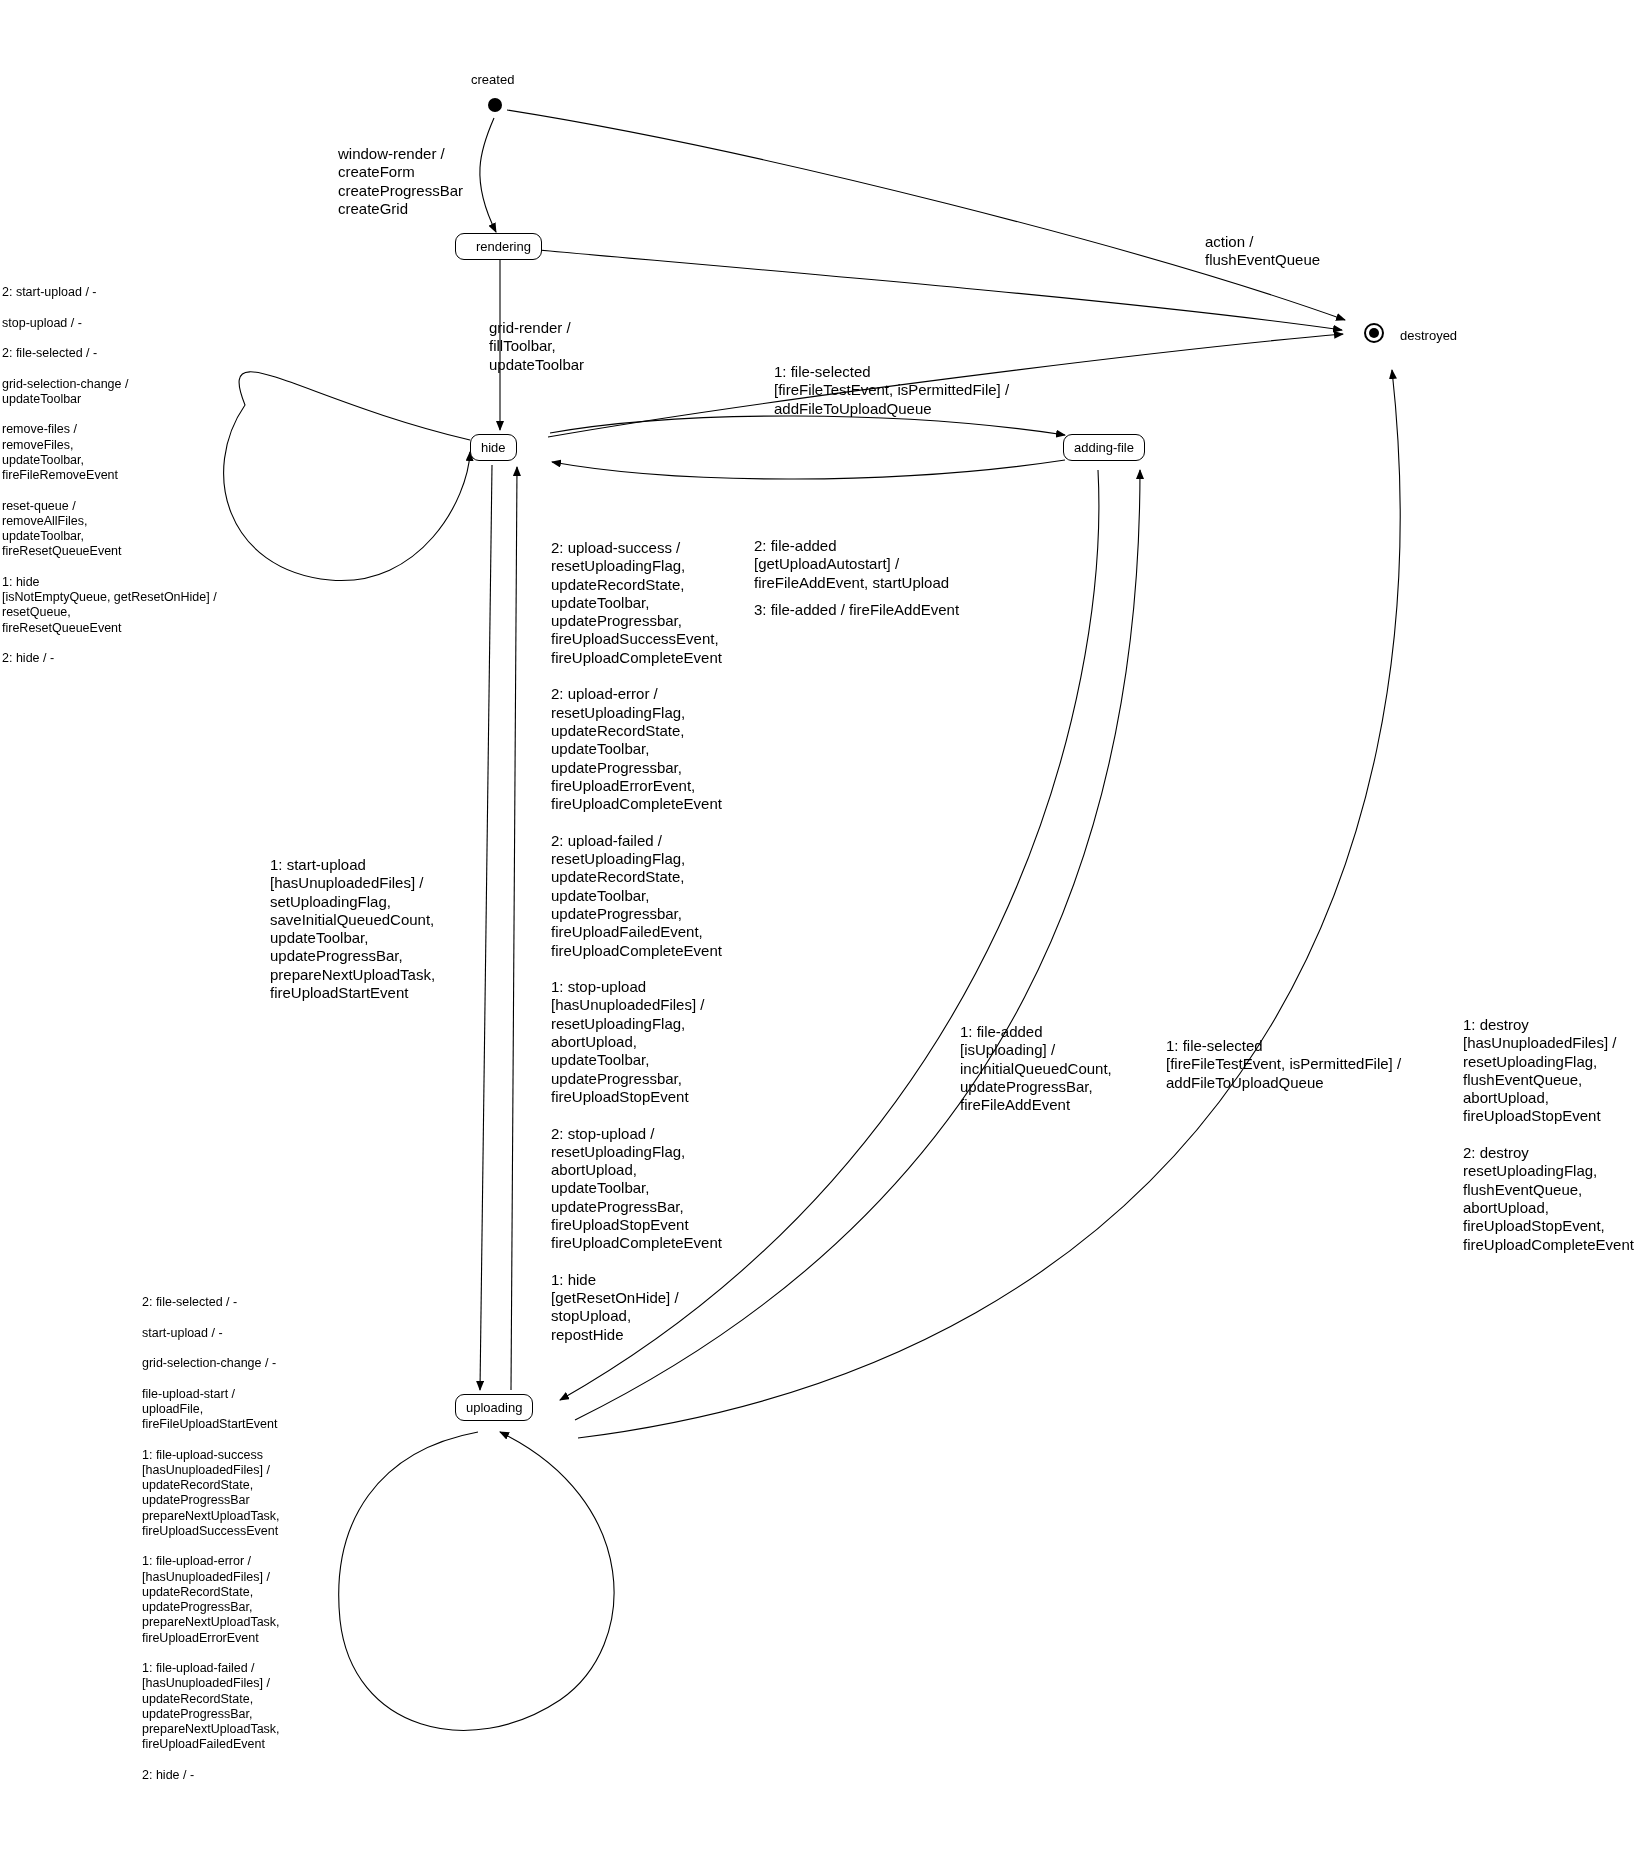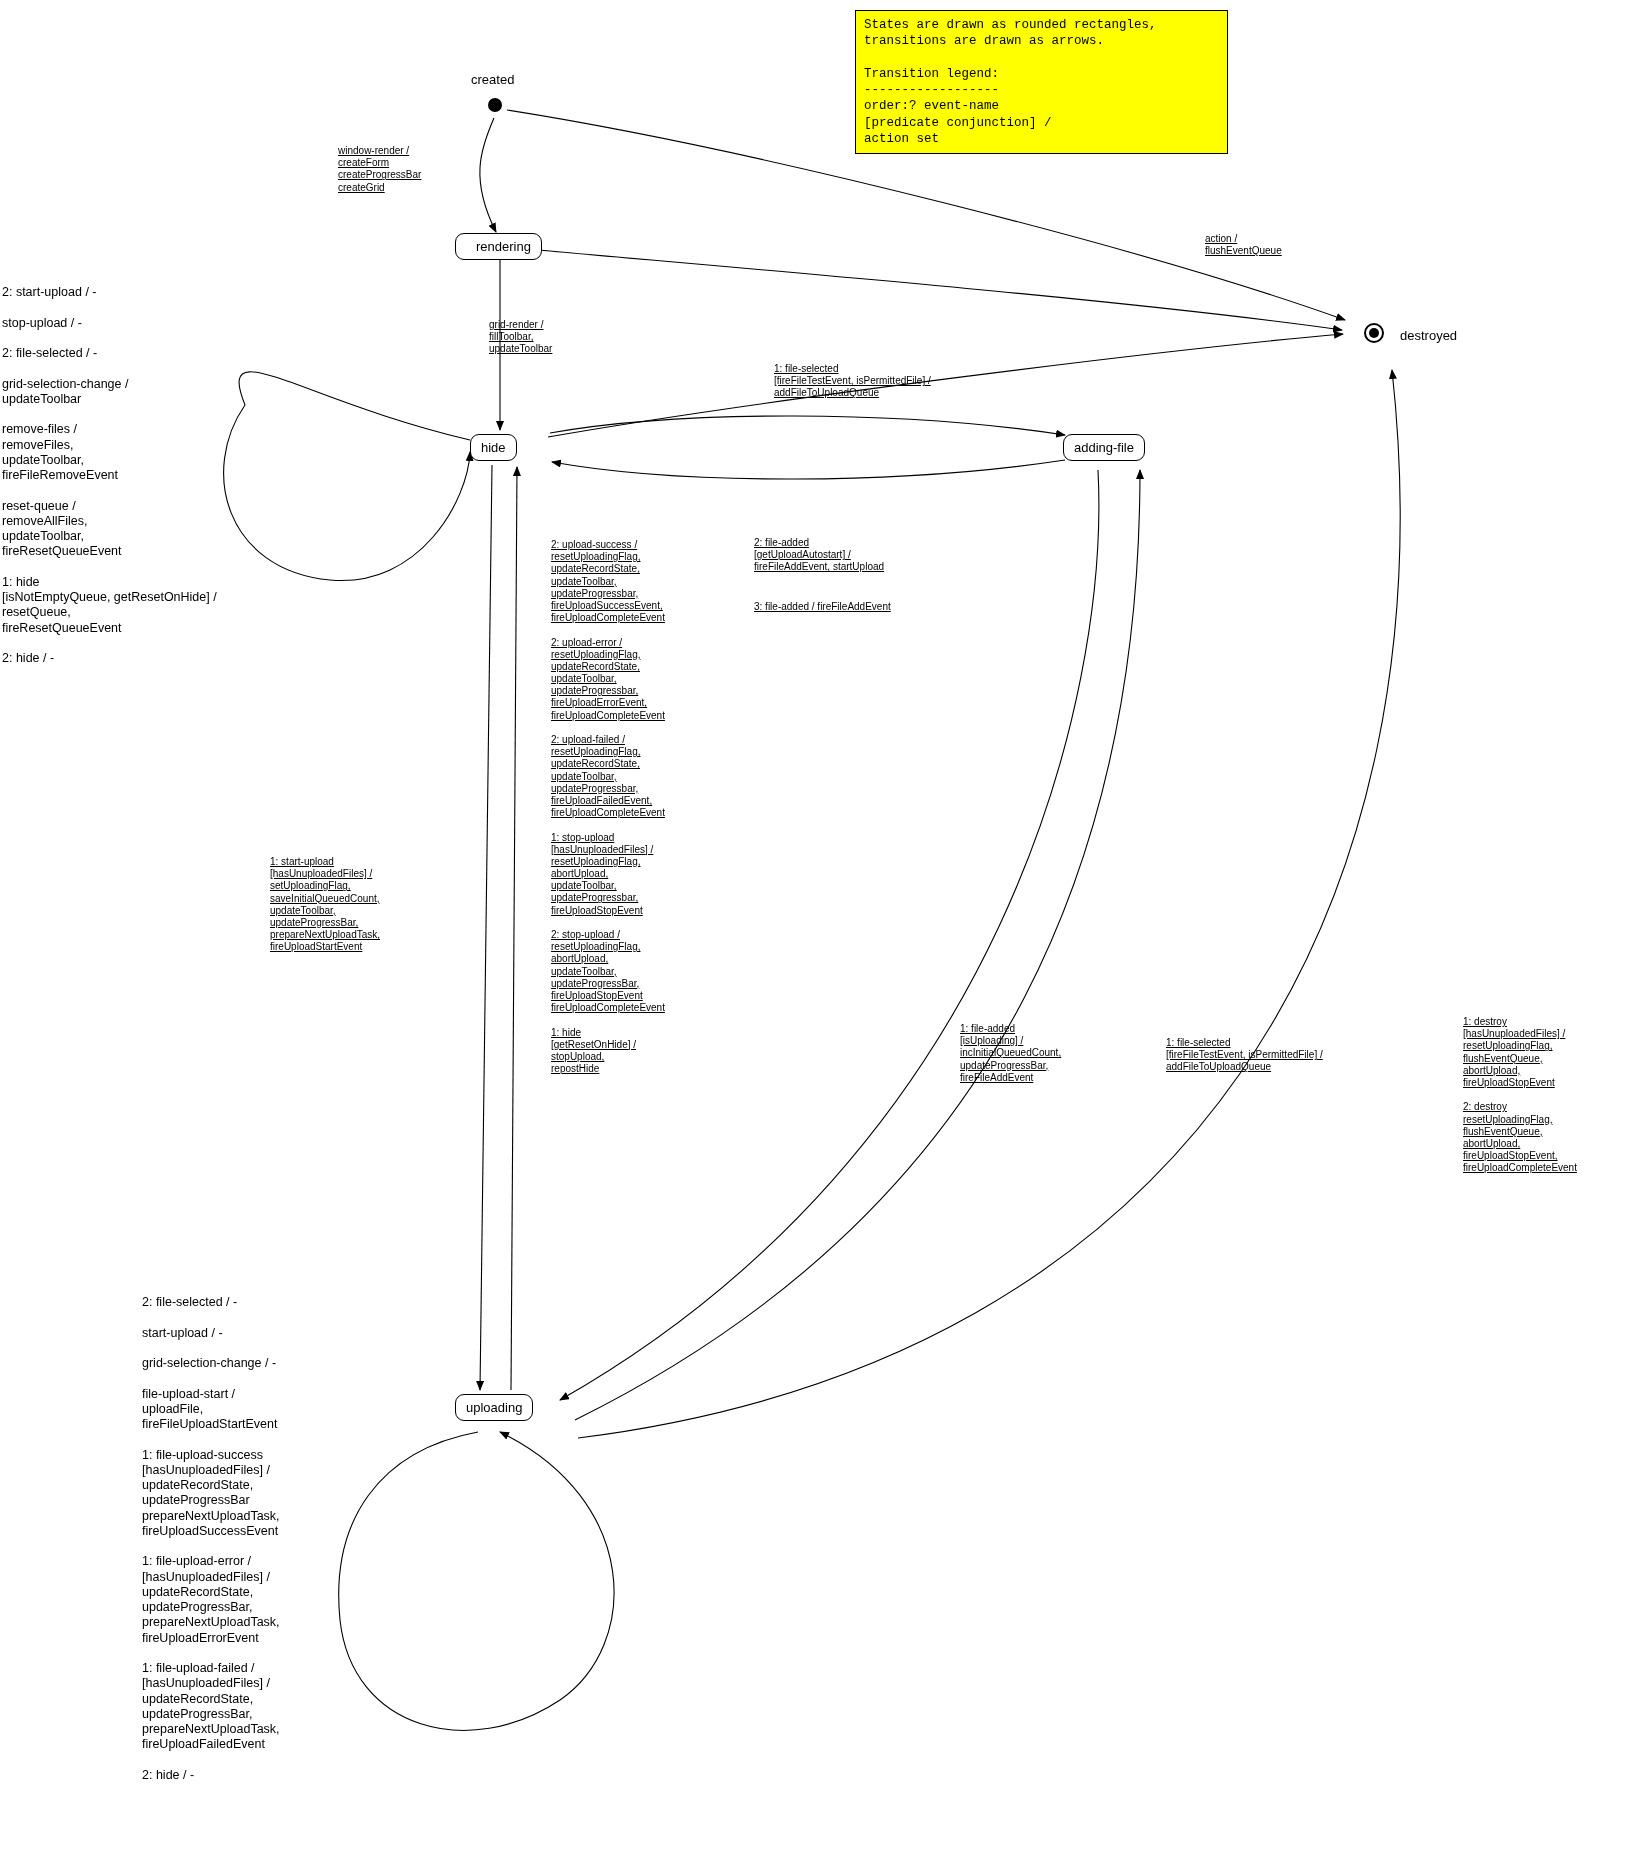--- a/index.html
+++ b/index.html
@@ -60,24 +60,23 @@
     text-align: center;
     white-space: nowrap;
   }
   .pseudo-label {
     position: absolute;
     font-size: 13px;
     white-space: nowrap;
   }
   .edge-label {
     position: absolute;
-    font-size: 10px;
+    font-size: 15px;
     line-height: 1.22;
     white-space: pre;
-    text-decoration: underline;
   }
   .side-label {
     position: absolute;
     font-size: 12.5px;
     line-height: 1.22;
     white-space: pre;
   }
   .init-dot {
     position: absolute;
     width: 14px;
@@ -140,28 +139,20 @@
 
       <path d="M1098,470 C1110,700 1000,1150 560,1400" marker-end="url(#arrow)"></path>
 
       <path d="M575,1420 C1020,1200 1140,830 1140,470" marker-end="url(#arrow)"></path>
 
       <path d="M578,1438 C1200,1360 1450,900 1392,370" marker-end="url(#arrow)"></path>
     </g>
   </svg>
 
 
-  <div class="legend-box" style="left:855px; top:10px; width:355px;">States are drawn as rounded rectangles,
-transitions are drawn as arrows.
-
-Transition legend:
-------------------
-order:? event-name
-[predicate conjunction] /
-action set</div>
 
   <div class="pseudo-label" style="left:471px; top:72px;">created</div>
   <div class="init-dot" style="left:488px; top:98px;"></div>
 
   <div class="final-dot" style="left:1364px; top:323px;"></div>
   <div class="pseudo-label" style="left:1400px; top:328px;">destroyed</div>
 
   <div class="state" style="left:455px; top:233px;padding-left:20px;">
     <span>rendering</span>
   </div>

